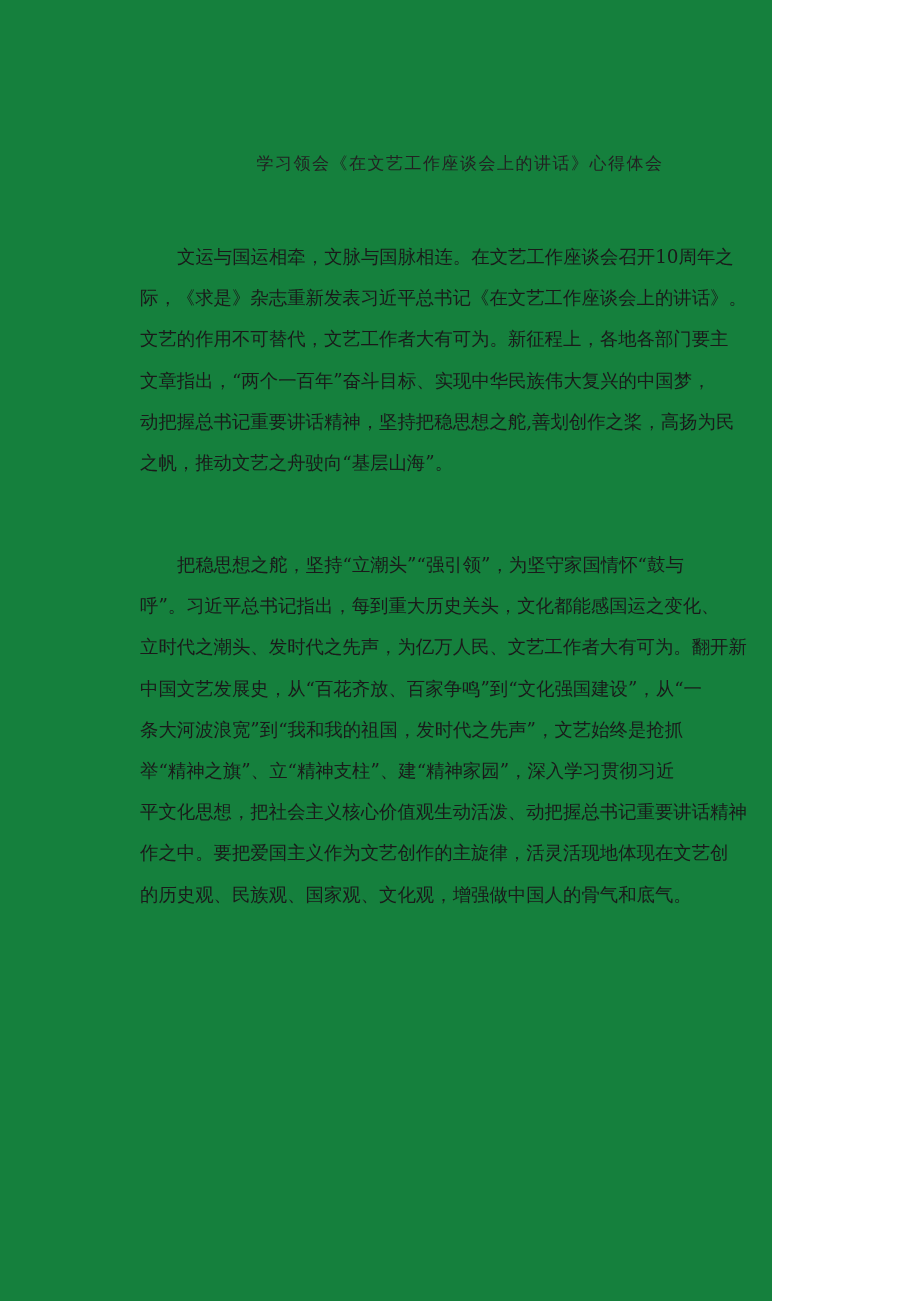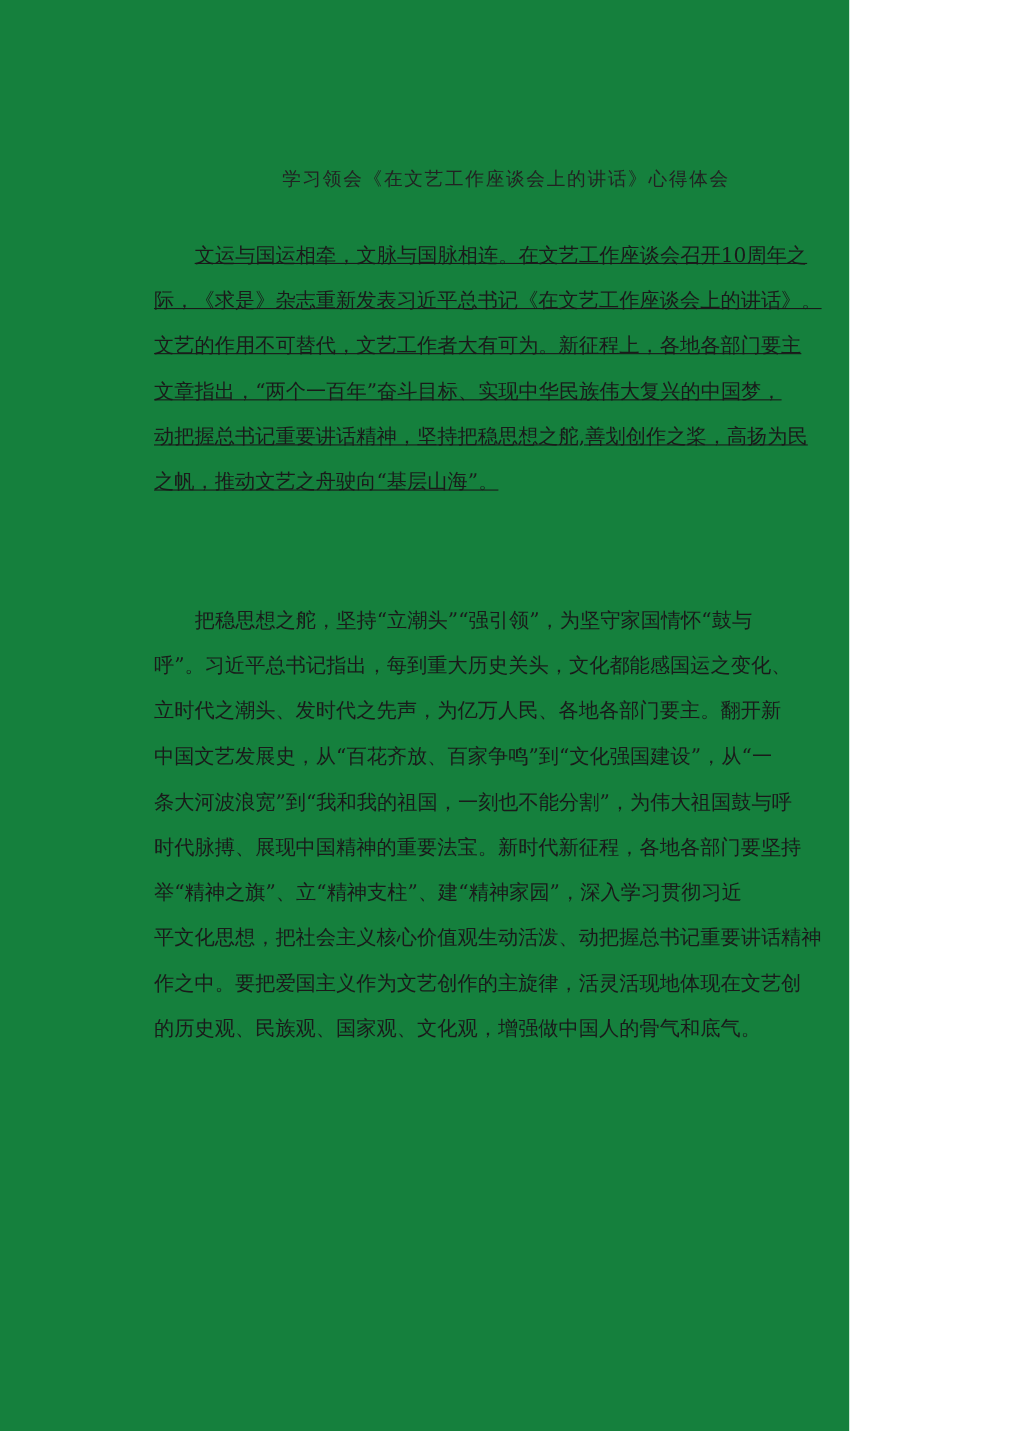--- a/index.html
+++ b/index.html
@@ -5,21 +5,21 @@
   html, body { margin: 0; padding: 0; background: #ffffff; }
   body { width: 920px; height: 1301px; position: relative; overflow: hidden;
          font-family: "DejaVu Serif", "Liberation Serif", serif; color: #1a1a1a; }
   .page { position: absolute; left: 0; top: 0; width: 772px; height: 1301px; background: #15803d; }
   .title { position: absolute; top: 150px; left: 0; width: 920px; text-align: center;
            font-size: 17px; letter-spacing: 1.5px; color: #222; line-height: 26px; }
   .para { position: absolute; left: 140px; width: 642px; font-size: 18.4px;
           line-height: 41.2px; text-align: justify; text-align-last: left; color: #1a1a1a; }
   .line { display: block; white-space: nowrap; height: 41.2px; }
   .indent { padding-left: 37px; }
-  #p1 { top: 212px; text-decoration: underline; }
+  #p1 { top: 236px; }
   #p2 { top: 544px; }
   #p3 { top: 1156px; }
 </style>
 </head>
 <body>
 
 <div class="page">
   <div class="title">学习领会《在文艺工作座谈会上的讲话》心得体会</div>
 
   <div class="para" id="p1">
@@ -27,23 +27,22 @@
     <span class="line">际，《求是》杂志重新发表习近平总书记《在文艺工作座谈会上的讲话》。</span>
     <span class="line">文艺的作用不可替代，文艺工作者大有可为。新征程上，各地各部门要主</span>
     <span class="line">文章指出，“两个一百年”奋斗目标、实现中华民族伟大复兴的中国梦，</span>
     <span class="line">动把握总书记重要讲话精神，坚持把稳思想之舵,善划创作之桨，高扬为民</span>
     <span class="line">之帆，推动文艺之舟驶向“基层山海”。</span>
   </div>
 
   <div class="para" id="p2">
     <span class="line indent">把稳思想之舵，坚持“立潮头”“强引领”，为坚守家国情怀“鼓与</span>
     <span class="line">呼”。习近平总书记指出，每到重大历史关头，文化都能感国运之变化、</span>
-    <span class="line">立时代之潮头、发时代之先声，为亿万人民、各地各部门要主。翻开新</span>
+    <span class="line">立时代之潮头、发时代之先声，为亿万人民、文艺工作者大有可为。翻开新</span>
     <span class="line">中国文艺发展史，从“百花齐放、百家争鸣”到“文化强国建设”，从“一</span>
-    <span class="line">条大河波浪宽”到“我和我的祖国，一刻也不能分割”，为伟大祖国鼓与呼</span>
-    <span class="line">时代脉搏、展现中国精神的重要法宝。新时代新征程，各地各部门要坚持</span>
+    <span class="line">条大河波浪宽”到“我和我的祖国，发时代之先声”，文艺始终是抢抓</span>
     <span class="line">举“精神之旗”、立“精神支柱”、建“精神家园”，深入学习贯彻习近</span>
     <span class="line">平文化思想，把社会主义核心价值观生动活泼、动把握总书记重要讲话精神</span>
     <span class="line">作之中。要把爱国主义作为文艺创作的主旋律，活灵活现地体现在文艺创</span>
     <span class="line">的历史观、民族观、国家观、文化观，增强做中国人的骨气和底气。</span>
   </div>
 
 </div>
 
 </body></html>

